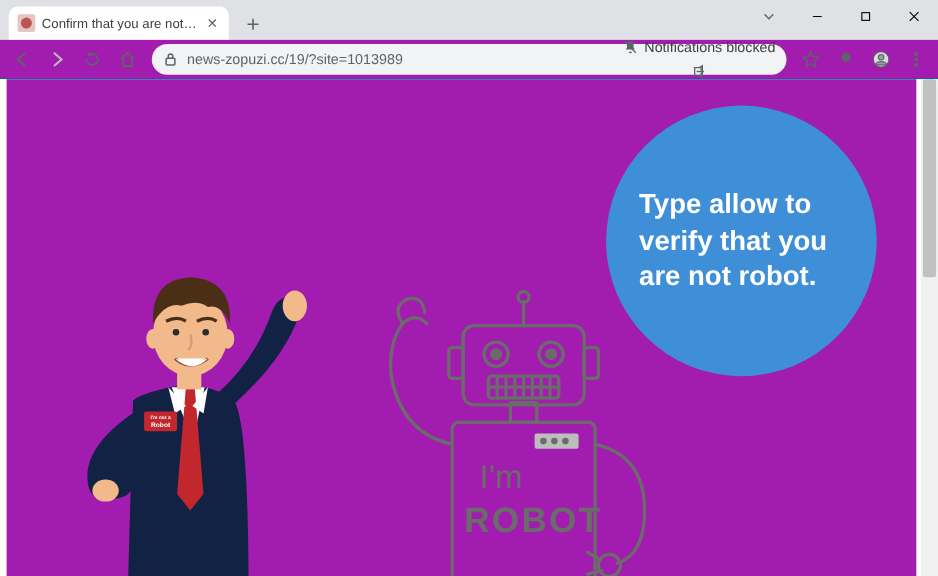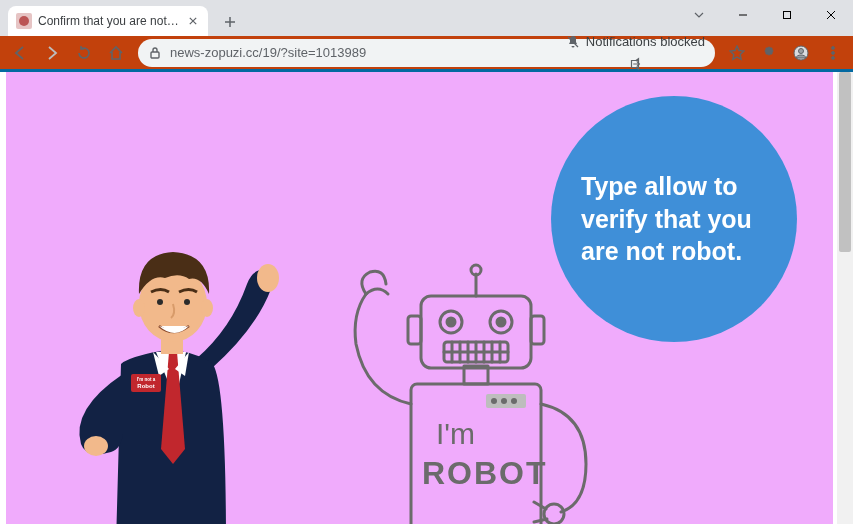--- a/index.html
+++ b/index.html
@@ -13,35 +13,35 @@
   .tab .title { font-size: 12px; color: #3c4043; white-space: nowrap; overflow: hidden; text-overflow: ellipsis; flex: 1; }
   .tab .close { width: 14px; height: 14px; display: flex; align-items: center; justify-content: center; }
   .tab .close svg { width: 8px; height: 8px; }
   .newtab { width: 28px; height: 28px; display: flex; align-items: center; justify-content: center; margin-left: 8px; }
   .newtab svg { width: 12px; height: 12px; }
 
   .win-controls { position: absolute; right: 0; top: 0; display: flex; }
   .win-controls .dd, .win-controls .btn { width: 44px; height: 30px; display: flex; align-items: center; justify-content: center; }
   .win-controls svg { width: 10px; height: 10px; }
 
-  .toolbar { height: 36px; background: #c2410c; border-bottom: 3px solid #0369a1; display: flex; align-items: center; padding: 0 6px; gap: 4px; }
+  .toolbar { height: 36px; background: #a21caf; border-bottom: 1px solid #0369a1; display: flex; align-items: center; padding: 0 6px; gap: 4px; }
   .tbtn { width: 28px; height: 28px; display: flex; align-items: center; justify-content: center; border-radius: 50%; }
   .tbtn svg { width: 16px; height: 16px; }
   .tbtn.disabled svg { stroke: #bdbdbd; }
   .tbtn svg { stroke: #5f6368; }
 
   .omnibox { flex: 1; height: 28px; background: #f1f3f4; border-radius: 14px; display: flex; align-items: center; padding: 0 10px; gap: 8px; margin: 0 4px; }
   .omnibox svg { width: 14px; height: 14px; }
   .omnibox .url { font-size: 13px; color: #5f6368; white-space: nowrap; overflow: hidden; }
   .omnibox .right { margin-left: auto; display: flex; align-items: center; gap: 8px; flex-direction: column; }
   .omnibox .notif { font-size: 13px; color: #3c4043; display: flex; align-items: center; gap: 6px; }
 
   
   .viewport { position: relative; width: 100%; height: calc(524px - 72px); background: #fff; }
-  .page { position: absolute; left: 6px; top: 0; right: 20px; bottom: 0; background: #f0abfc; overflow: hidden; }
+  .page { position: absolute; left: 6px; top: 0; right: 20px; bottom: 0; background: #a21caf; overflow: hidden; }
 
   
   .bubble { position: absolute; right: 36px; top: 24px; width: 246px; height: 246px; background: #3f8fd8; border-radius: 50%; display: flex; align-items: center; justify-content: center; padding: 30px; }
   .bubble-text { color: #fff; font-weight: 600; font-size: 25px; line-height: 1.3; text-align: left; }
 
   
   .man { position: absolute; left: 55px; bottom: -20px; width: 230px; height: 310px; }
 
   
   .robot { position: absolute; left: 320px; bottom: -20px; width: 280px; height: 290px; }

